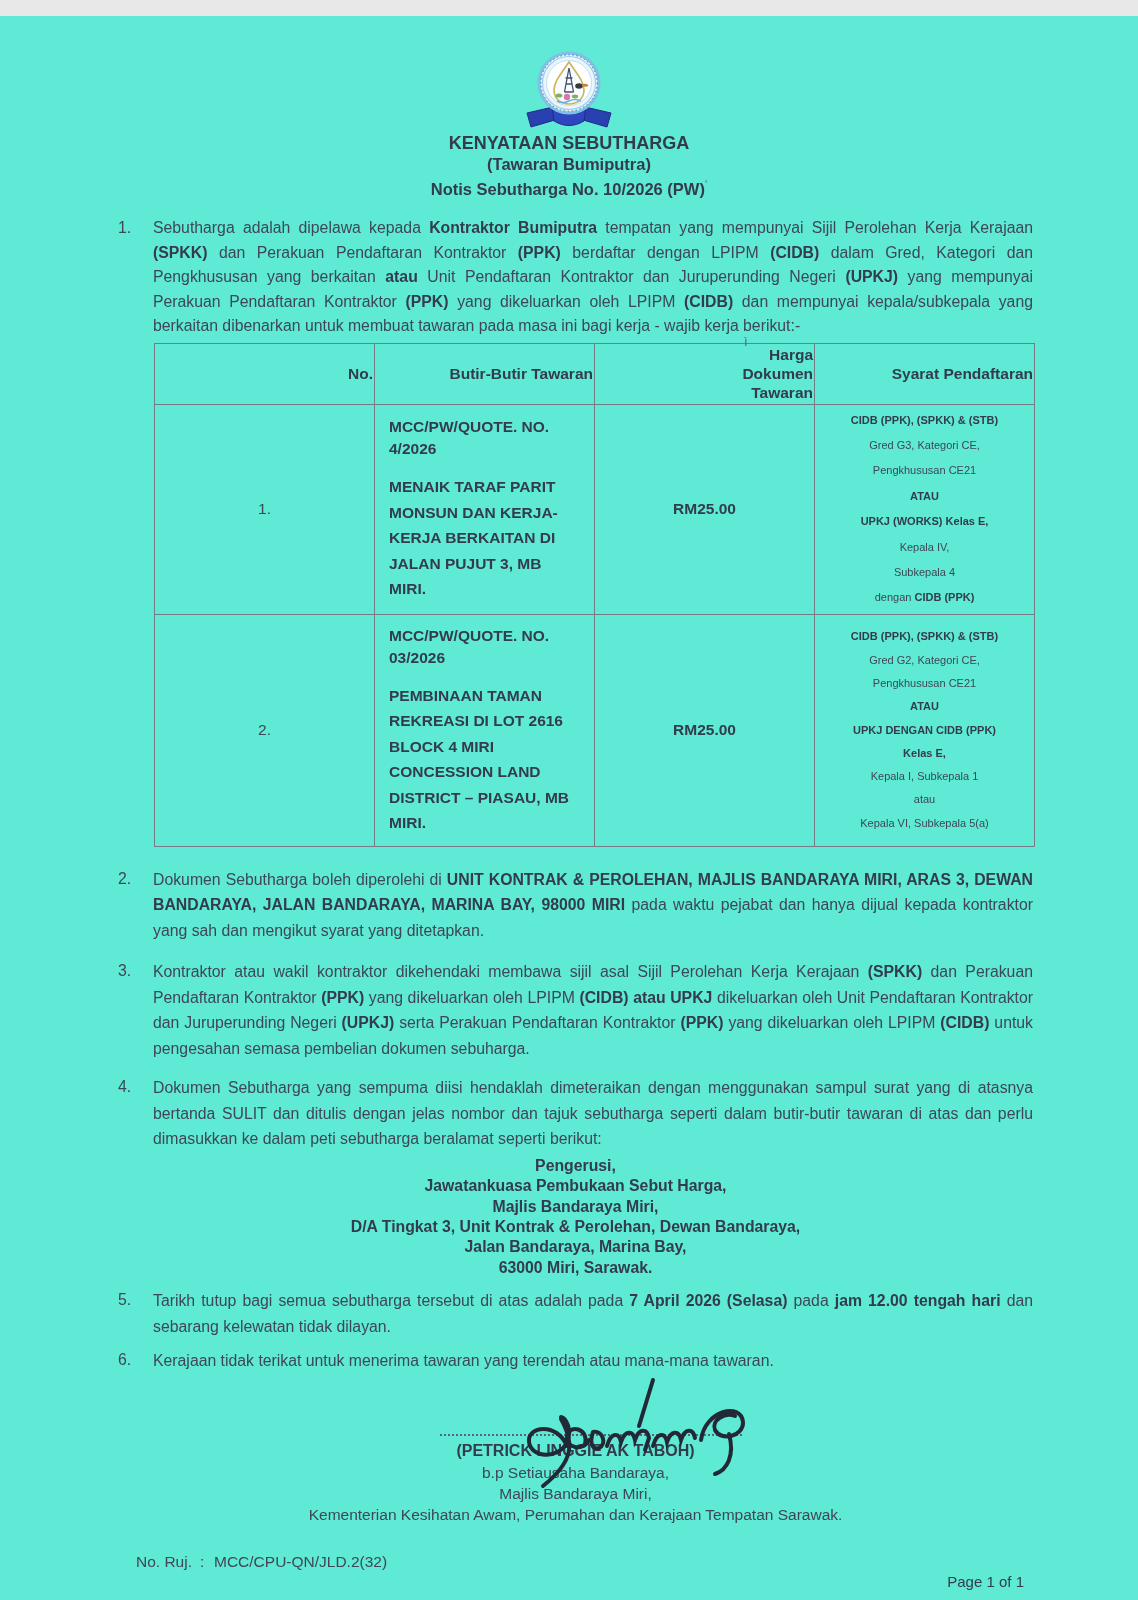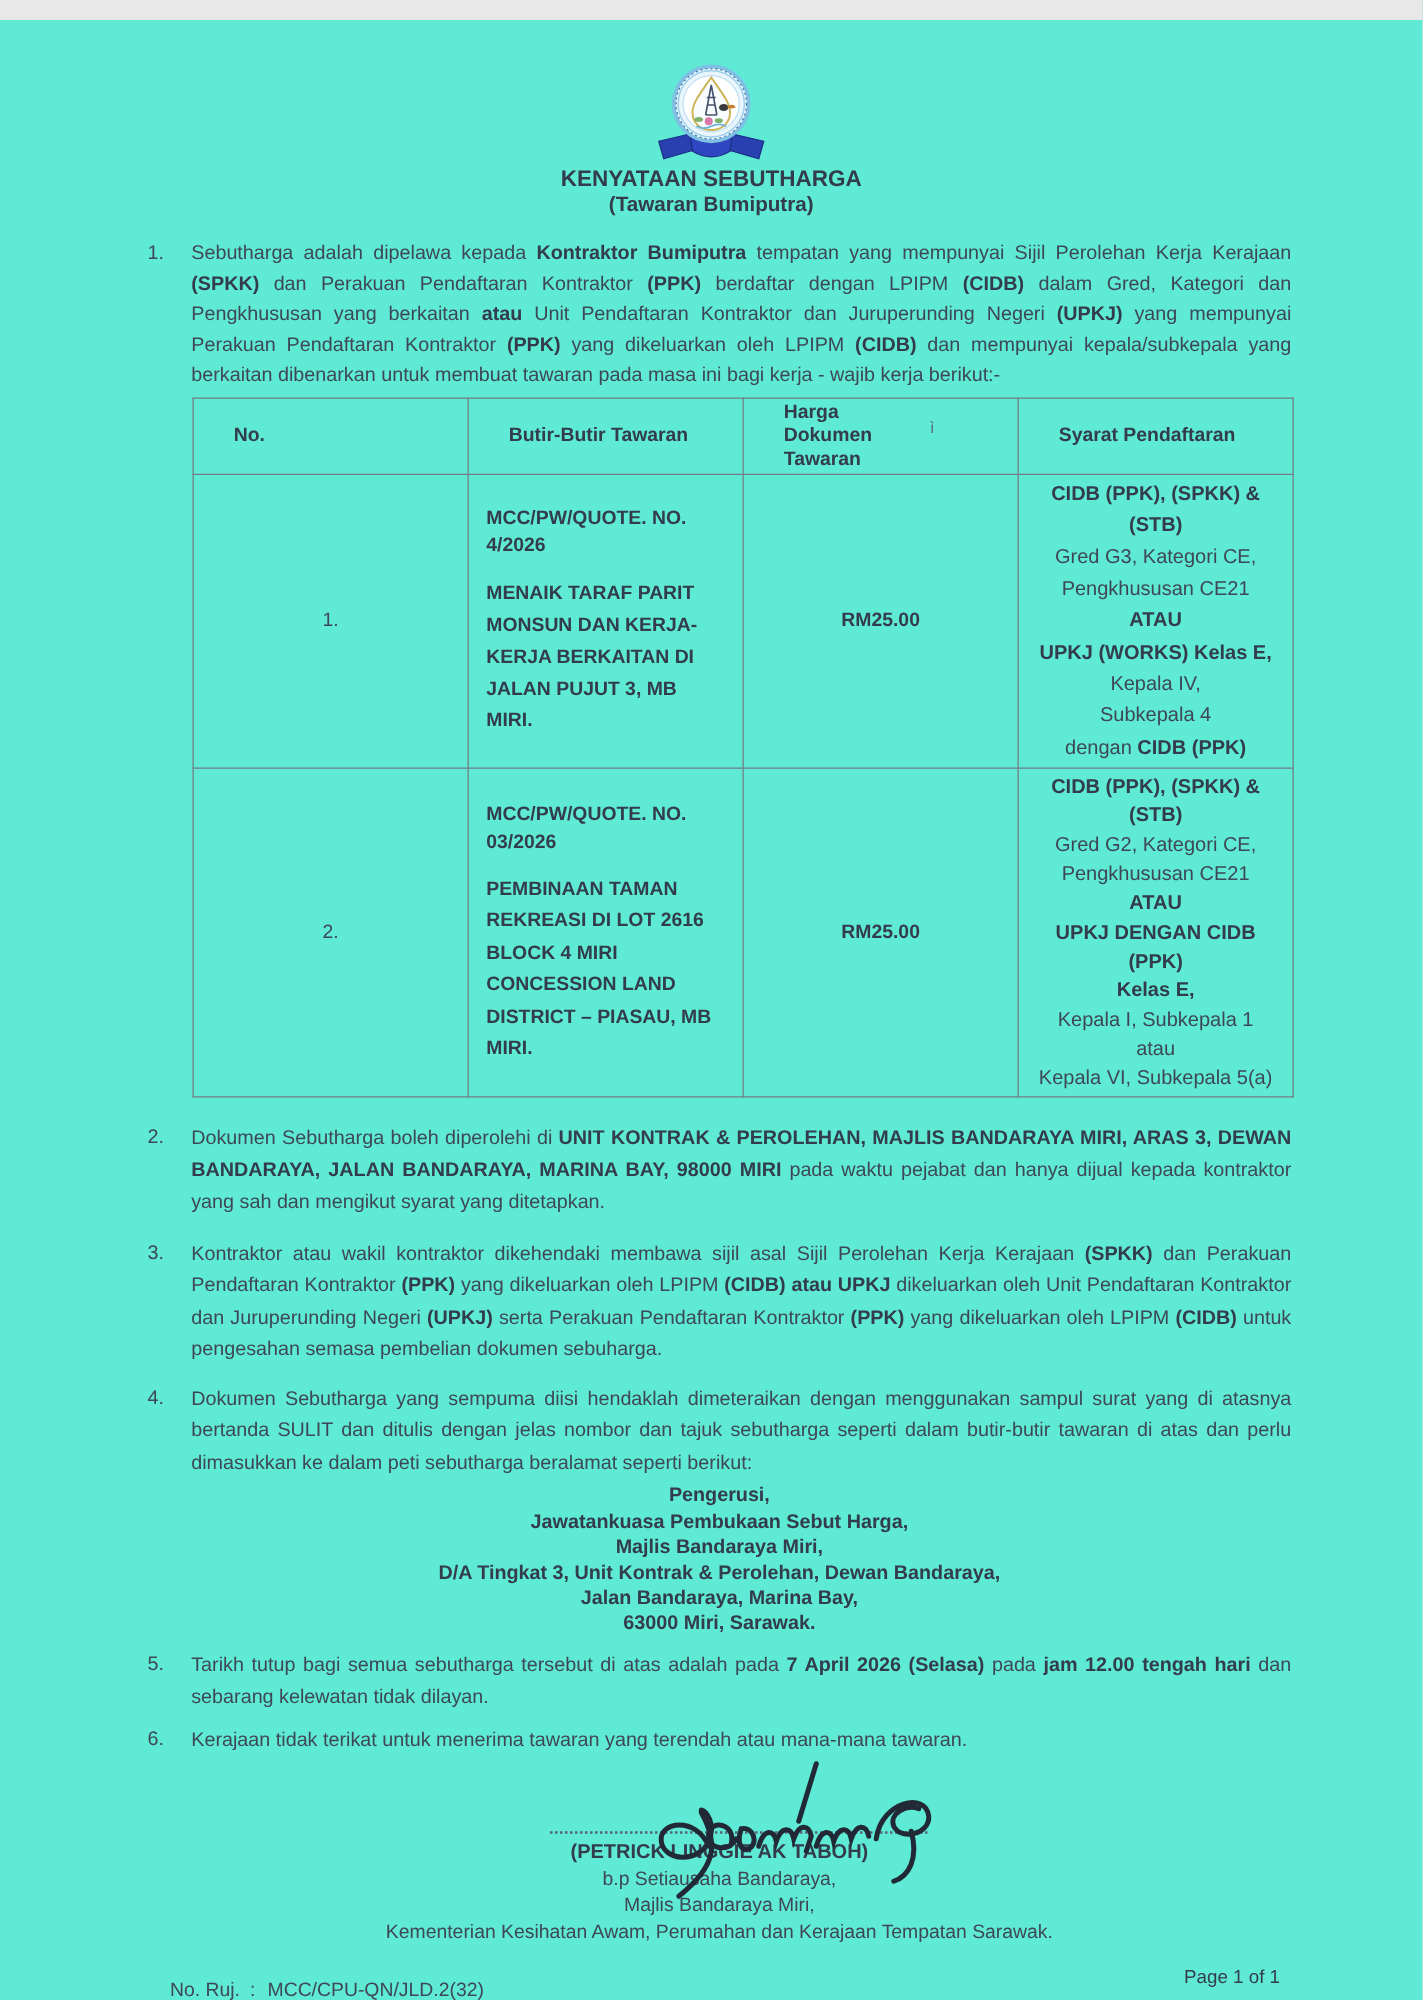--- a/index.html
+++ b/index.html
@@ -28,27 +28,27 @@
   .p2,.p3,.p4{margin-top:20px;}
   .p2 .ptext,.p3 .ptext,.p4 .ptext{line-height:25.5px;}
   .p3{margin-top:16px;}
   .p4{margin-top:14px;}
   .p5{margin-top:10px;}
   .p6{margin-top:9px;}
   .p5 .ptext,.p6 .ptext{line-height:25.5px;}
   
   table.tender{border-collapse:collapse;margin:4px 0 0 36px;table-layout:fixed;width:881px;}
   table.tender th,table.tender td{border:1.6px solid #767c86;}
-  th.h{font-size:15.5px;line-height:19px;font-weight:700;color:#333c4d;text-align:left;vertical-align:middle;height:58px;white-space:pre-line;padding-left:32px;}
+  th.h{font-size:15.5px;line-height:19px;font-weight:700;color:#333c4d;text-align:right;vertical-align:middle;height:58px;white-space:pre-line;padding-left:32px;}
   td.no{width:49px;text-align:center;vertical-align:middle;font-size:15.5px;}
   td.butir{width:339px;vertical-align:middle;padding:10px 18px 10px 14px;}
   .butir-ref{font-weight:700;color:#333c4d;font-size:15.5px;line-height:22px;margin-bottom:14px;}
   .butir-title{font-weight:700;color:#333c4d;font-size:15.5px;line-height:25.5px;}
   td.harga{width:135px;text-align:center;vertical-align:middle;font-weight:700;color:#333c4d;font-size:15.5px;}
-  td.syarat{width:358px;text-align:center;vertical-align:middle;font-size:16px;padding:3px 6px;}
+  td.syarat{width:358px;text-align:center;vertical-align:middle;font-size:11px;padding:3px 6px;}
   tr.r1{height:202px;} tr.r2{height:212px;}
   tr.r1 td.syarat .line{line-height:25.4px;}
   tr.r2 td.syarat .line{line-height:23.3px;}
   
   .address{margin-top:4px;text-align:center;font-weight:700;color:#333c4d;font-size:15.8px;}
   .address .line{line-height:20.4px;}
   
   .sig-block{position:relative;height:60px;margin-top:4px;}
   .sig-svg{position:absolute;left:397px;top:-4px;overflow:visible;z-index:2;}
   .sig-dots{position:absolute;left:322px;top:56px;width:302px;border-bottom:2px dotted #59637a;}
@@ -93,20 +93,21 @@
       <circle cx="54" cy="47" r="3.2" fill="#d877a8"></circle>
       <ellipse cx="46" cy="45.5" rx="3.4" ry="2" fill="#7fb069"></ellipse>
       <ellipse cx="62" cy="46.5" rx="3.2" ry="1.9" fill="#7fb069"></ellipse>
 
       <path d="M44,51 q6,3 12,0 q6,-3 12,0" fill="none" stroke="#6db4dd" stroke-width="1.4"></path>
     </svg>
   </div>
 
   <div class="title title-main">KENYATAAN SEBUTHARGA</div>
   <div class="title title-sub">(Tawaran Bumiputra)</div>
+  <div class="title title-notice"><span>Notis Sebutharga No. 10/2026 (PW)</span><span class="artifact">'</span></div>
 
   <span class="table-artifact">ì</span>
 
   <div class="content">
 
     <div class="para">
       <div class="pnum">1.</div>
       <div class="ptext"><span>Sebutharga adalah dipelawa kepada </span><span class="b">Kontraktor Bumiputra</span><span> tempatan yang mempunyai Sijil Perolehan Kerja Kerajaan </span><span class="b">(SPKK)</span><span> dan Perakuan Pendaftaran Kontraktor </span><span class="b">(PPK)</span><span> berdaftar dengan LPIPM </span><span class="b">(CIDB)</span><span> dalam Gred, Kategori dan Pengkhususan yang berkaitan </span><span class="b">atau</span><span> Unit Pendaftaran Kontraktor dan Juruperunding Negeri </span><span class="b">(UPKJ)</span><span> yang mempunyai Perakuan Pendaftaran Kontraktor </span><span class="b">(PPK)</span><span> yang dikeluarkan oleh LPIPM </span><span class="b">(CIDB)</span><span> dan mempunyai kepala/subkepala yang berkaitan dibenarkan untuk membuat tawaran pada masa ini bagi kerja - wajib kerja berikut:-</span></div>
     </div>
 

